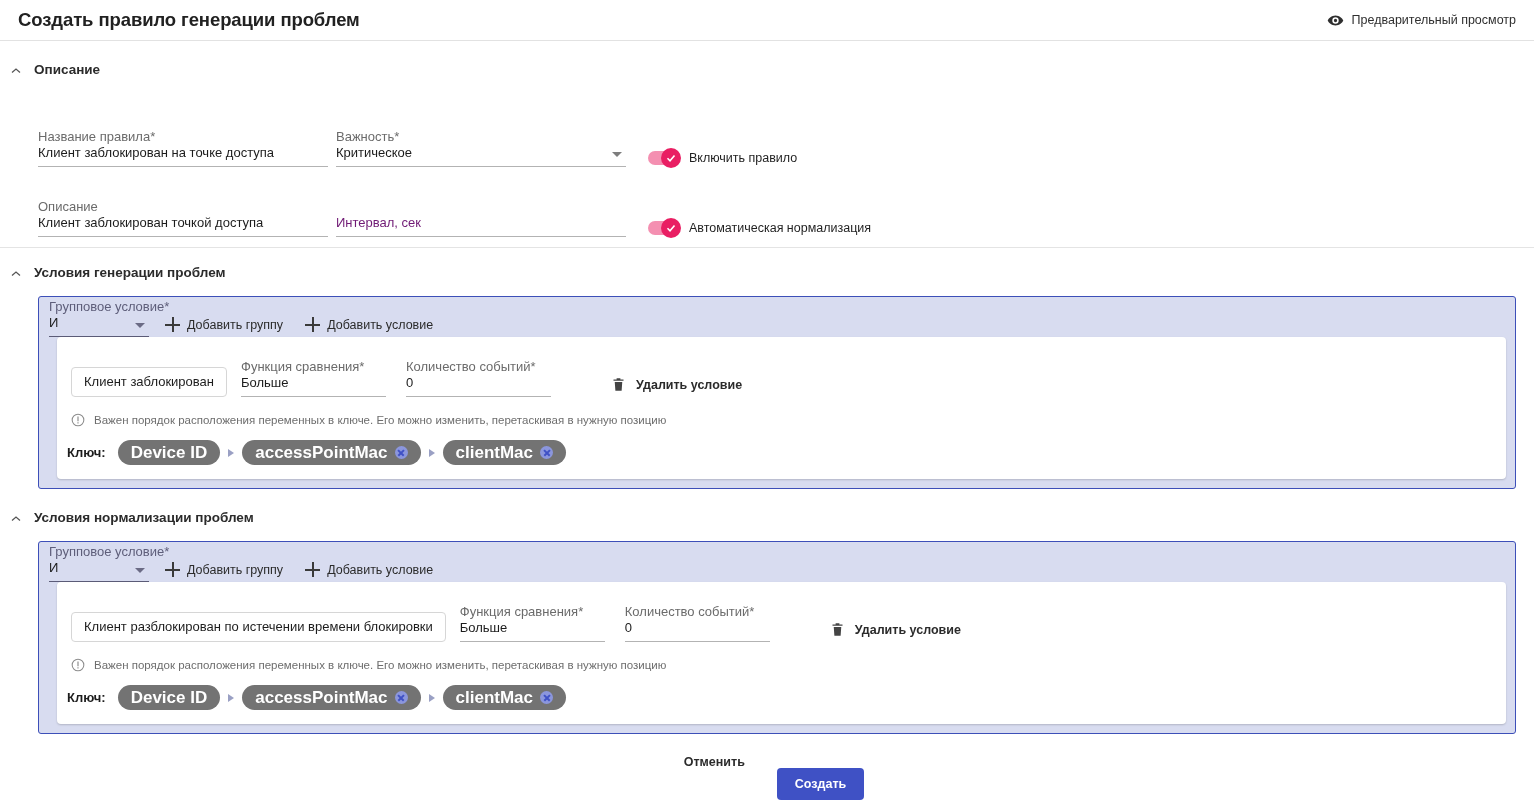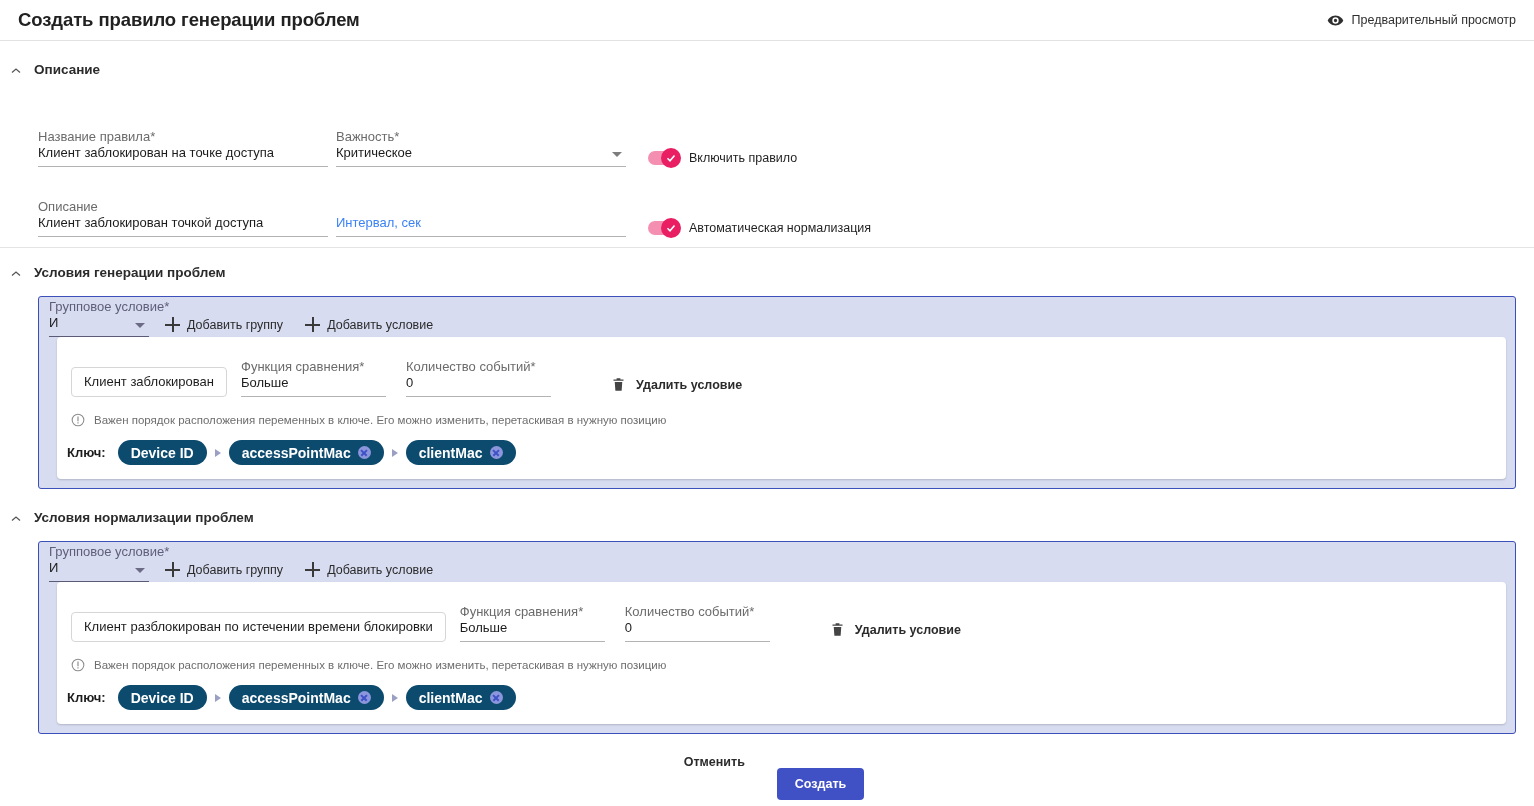--- a/index.html
+++ b/index.html
@@ -80,21 +80,21 @@
   .field-value {
     font-size: 13px;
     color: #1c1c1c;
     line-height: 18px;
     padding-bottom: 2px;
     border-bottom: 1px solid #b3b3b3;
     min-height: 23px;
     white-space: nowrap;
     overflow: hidden;
   }
-  .field-value.placeholder { color: #3b82f6; }
+  .field-value.placeholder { color: #701a75; }
   .field.select .caret {
     position: absolute;
     right: 4px;
     bottom: 10px;
     width: 0; height: 0;
     border-left: 5px solid transparent;
     border-right: 5px solid transparent;
     border-top: 5px solid #7d7d7d;
   }
 
@@ -252,24 +252,24 @@
   .key-label {
     font-size: 13px;
     font-weight: bold;
     color: #1d1d1d;
     margin-right: 12px;
   }
   .chip {
     display: flex;
     align-items: center;
     gap: 7px;
-    background: #0c4a6e;
+    background: #737373;
     color: #ffffff;
     border-radius: 13px;
-    font-size: 14px;
+    font-size: 17px;
     font-weight: bold;
     padding: 10px 13px;
     height: 25px;
     cursor: pointer;
     white-space: nowrap;
   }
   .chip .x {
     width: 13px; height: 13px;
     border-radius: 50%;
     background: #8b96dd;

